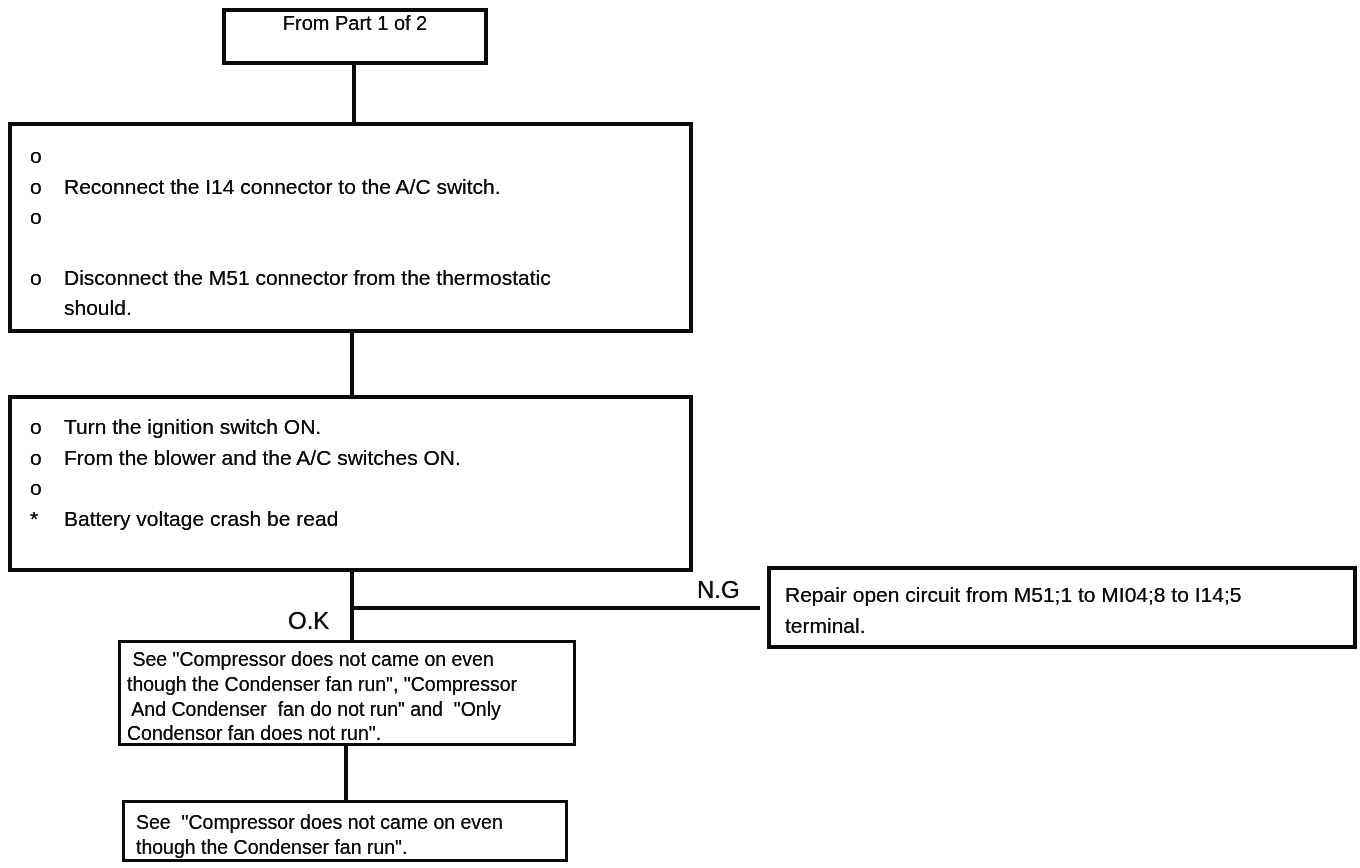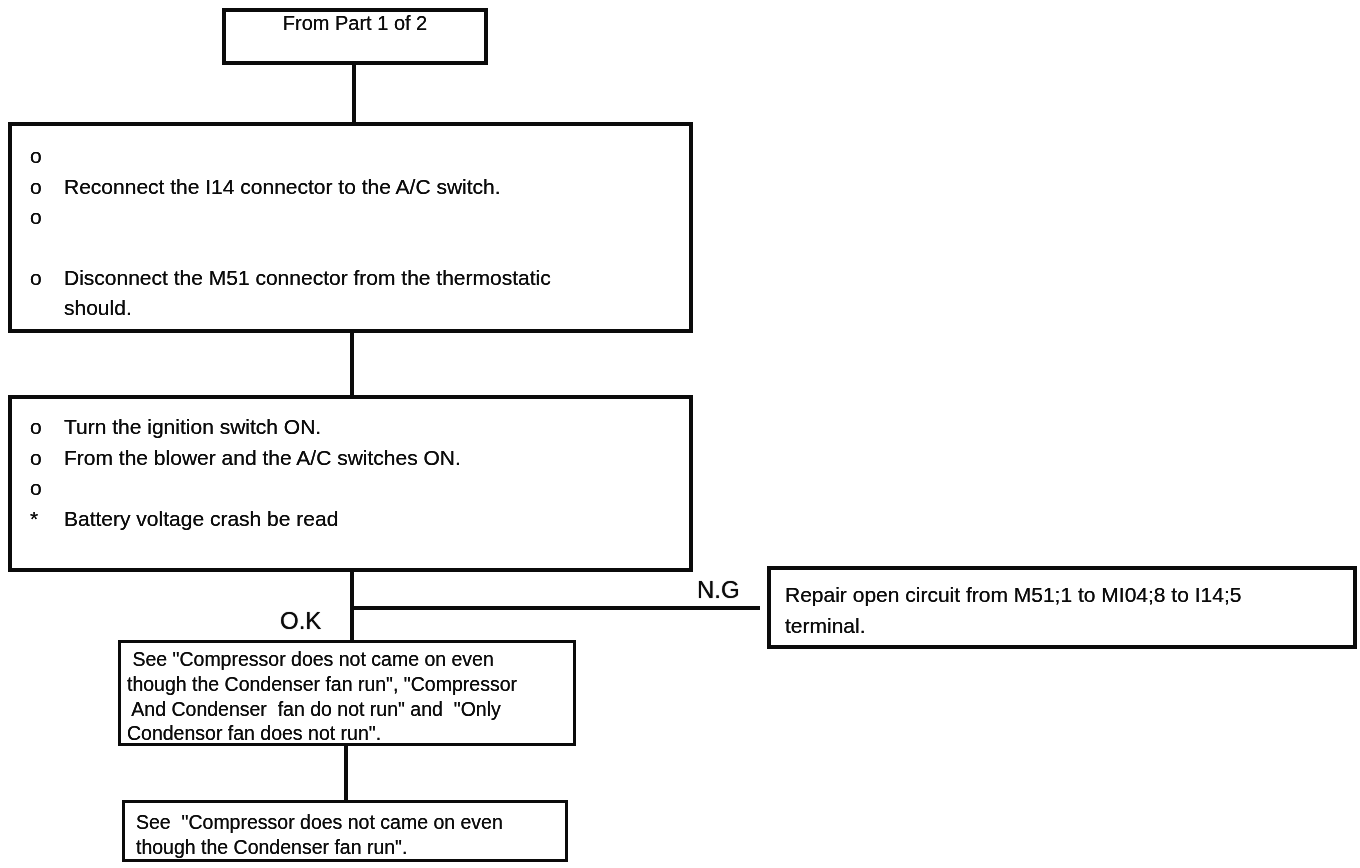--- a/index.html
+++ b/index.html
@@ -50,21 +50,21 @@
     flex: 0 0 34px;
     white-space: pre;
     text-shadow: 0 0 0.6px #0b0b0b;
   }
   
   .branch-label {
     position: absolute;
     font-size: 24px;
     text-shadow: 0 0 0.8px #0b0b0b;
   }
-  .ok-label { left: 280px; top: 607px; }
+  .ok-label { left: 288px; top: 607px; }
   .ng-label { left: 697px; top: 576px; }
   
   .ng-box {
     left: 758px; top: 566px; width: 590px; height: 83px;
     padding: 9px 6px 0 14px;
     font-size: 21px; line-height: 31px; margin-left: 9px;
   }
   
   .ref-box {
     font-size: 19.5px;

